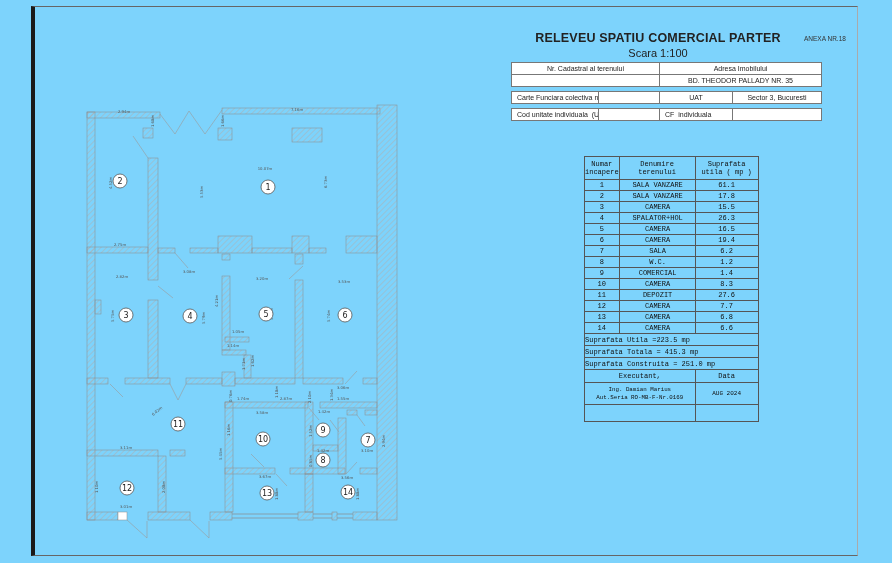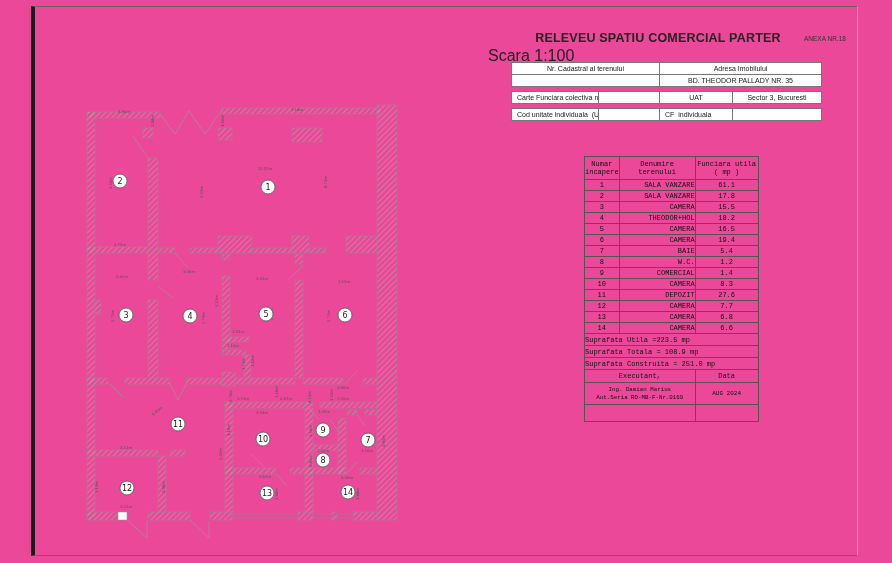--- a/index.html
+++ b/index.html
@@ -1,45 +1,45 @@
 <!DOCTYPE html>
 <html><head>
 <meta charset="utf-8">
 <style>
   html,body{margin:0;padding:0;background:#fff;}
-  .page{position:relative;width:892px;height:563px;background:#ec4899;overflow:hidden;
+  .page{position:relative;width:892px;height:563px;background:#7dd3fc;overflow:hidden;
         font-family:"Liberation Sans",sans-serif;color:#222;}
   .frame{position:absolute;left:31px;top:6px;width:822px;height:548px;
          border-top:1px solid #666;border-right:1px solid #aaa;
          border-bottom:1px solid #666;border-left:4px solid #1a1a1a;}
   .title{position:absolute;left:488px;top:31px;width:340px;text-align:center;
          font-weight:bold;font-size:12.5px;letter-spacing:.2px;color:#222;}
-  .scale{position:absolute;left:488px;top:47px;width:340px;
-         font-size:16px;color:#222;}
+  .scale{position:absolute;left:488px;top:47px;width:340px;text-align:center;
+         font-size:11px;color:#222;}
   .anexa{position:absolute;left:804px;top:35px;font-size:6.5px;color:#333;}
 
   
   .addr{position:absolute;left:512px;top:62px;width:312px;font-size:7px;color:#222;}
   .addr .row{display:flex;}
   .addr .cell{border:1px solid #777;box-sizing:border-box;height:13px;
               display:flex;align-items:center;justify-content:center;
               margin-left:-1px;white-space:pre;background:#fff;}
   .addr .row + .row .cell{margin-top:-1px;}
   .addr .gap{height:4px;}
   .addr .gap + .row .cell{margin-top:0;}
   .addr .left{justify-content:flex-start;padding-left:5px;}
 
   
   .rt{position:absolute;left:584px;top:156px;border-collapse:collapse;
       font-family:Liberation Mono, monospace;color:#111;table-layout:fixed;}
   .rt td,.rt th{border:1px solid #555;padding:0;font-weight:normal;font-size:7px;
                 overflow:hidden;}
   .rt thead th{height:22px;line-height:1.2;text-align:center;vertical-align:middle;}
   .rt tbody td{height:10px;text-align:center;}
-  .rt td.name{text-align:right;padding-left:1px;}
+  .rt td.name{text-align:center;padding-left:1px;}
   .rt .sumrow td{height:11px;text-align:left;}
   .rt .execrow td{height:12px;text-align:center;}
   .rt .namerow td{height:21px;text-align:center;font-size:5.8px;line-height:1.25;}
   .rt .namerow td.date{font-size:6px;}
   .rt .blankrow td{height:16px;}
 
   
   .plan{position:absolute;left:78px;top:100px;}
   .wall{fill:url(#hatch);stroke:#8a8a8a;stroke-width:.5;}
   .door{stroke:#9a9a9a;stroke-width:.6;fill:none;}
@@ -87,58 +87,58 @@
   <table class="rt">
     <colgroup>
         <col style="width:28px">
         <col style="width:76px">
         <col style="width:63px">
       </colgroup>
     <thead>
       <tr>
         <th>Numar incapere</th>
         <th>Denumire terenului</th>
-        <th>Funciara utila ( mp )</th>
+        <th>Suprafata utila ( mp )</th>
       </tr>
     </thead>
     <tbody id="room-table-body">
         <tr>
           <td>1</td>
           <td class="name">SALA VANZARE</td>
           <td>61.1</td>
         </tr>
         <tr>
           <td>2</td>
           <td class="name">SALA VANZARE</td>
           <td>17.8</td>
         </tr>
         <tr>
           <td>3</td>
           <td class="name">CAMERA</td>
           <td>15.5</td>
         </tr>
         <tr>
           <td>4</td>
-          <td class="name">THEODOR+HOL</td>
-          <td>18.2</td>
+          <td class="name">SPALATOR+HOL</td>
+          <td>26.3</td>
         </tr>
         <tr>
           <td>5</td>
           <td class="name">CAMERA</td>
           <td>16.5</td>
         </tr>
         <tr>
           <td>6</td>
           <td class="name">CAMERA</td>
           <td>19.4</td>
         </tr>
         <tr>
           <td>7</td>
-          <td class="name">BAIE</td>
-          <td>5.4</td>
+          <td class="name">SALA</td>
+          <td>6.2</td>
         </tr>
         <tr>
           <td>8</td>
           <td class="name">W.C.</td>
           <td>1.2</td>
         </tr>
         <tr>
           <td>9</td>
           <td class="name">COMERCIAL</td>
           <td>1.4</td>
@@ -167,21 +167,21 @@
           <td>14</td>
           <td class="name">CAMERA</td>
           <td>6.6</td>
         </tr>
       </tbody>
     <tbody id="summary-body">
         <tr class="sumrow">
           <td colspan="3">Suprafata Utila =223.5 mp</td>
         </tr>
         <tr class="sumrow">
-          <td colspan="3">Suprafata Totala = 108.9 mp</td>
+          <td colspan="3">Suprafata Totala = 415.3 mp</td>
         </tr>
         <tr class="sumrow">
           <td colspan="3">Suprafata Construita = 251.0 mp</td>
         </tr>
       </tbody>
     <tbody>
       <tr class="execrow">
         <td colspan="2">Executant,</td>
         <td>Data</td>
       </tr>

